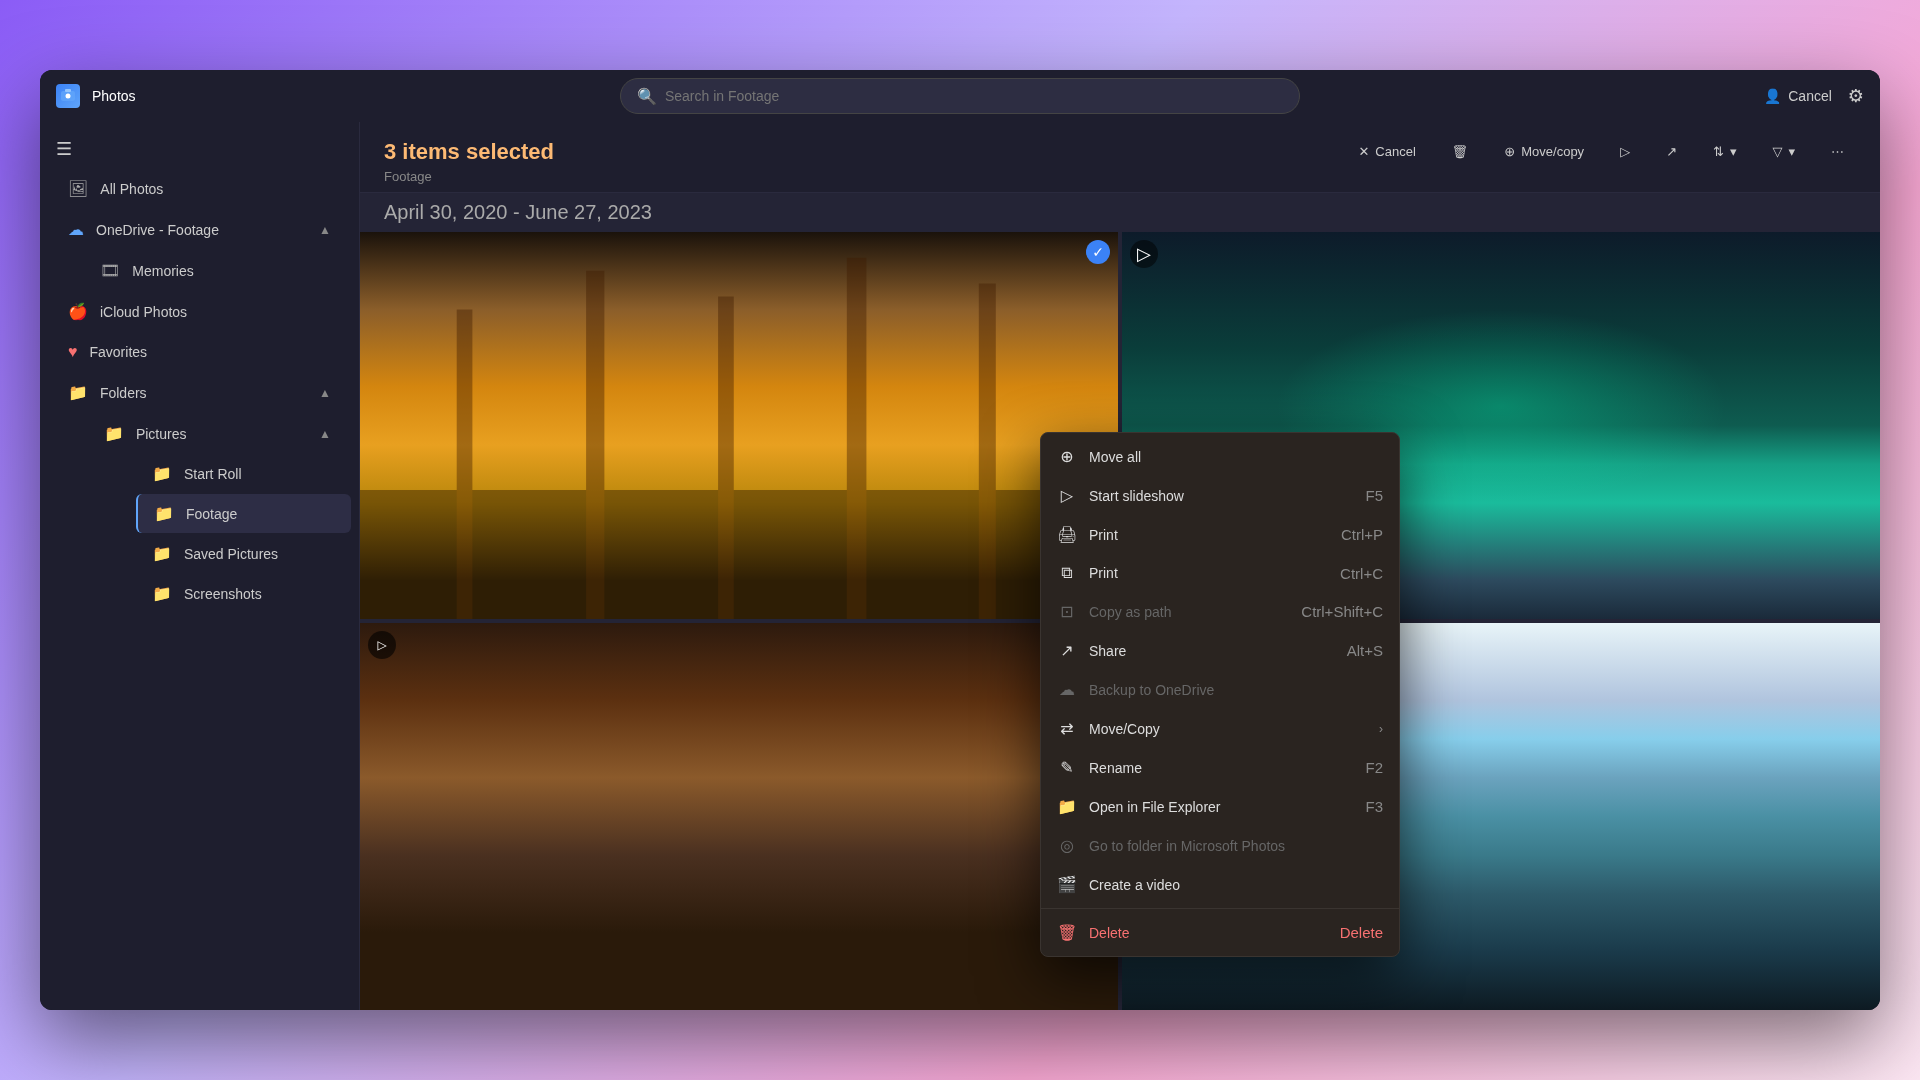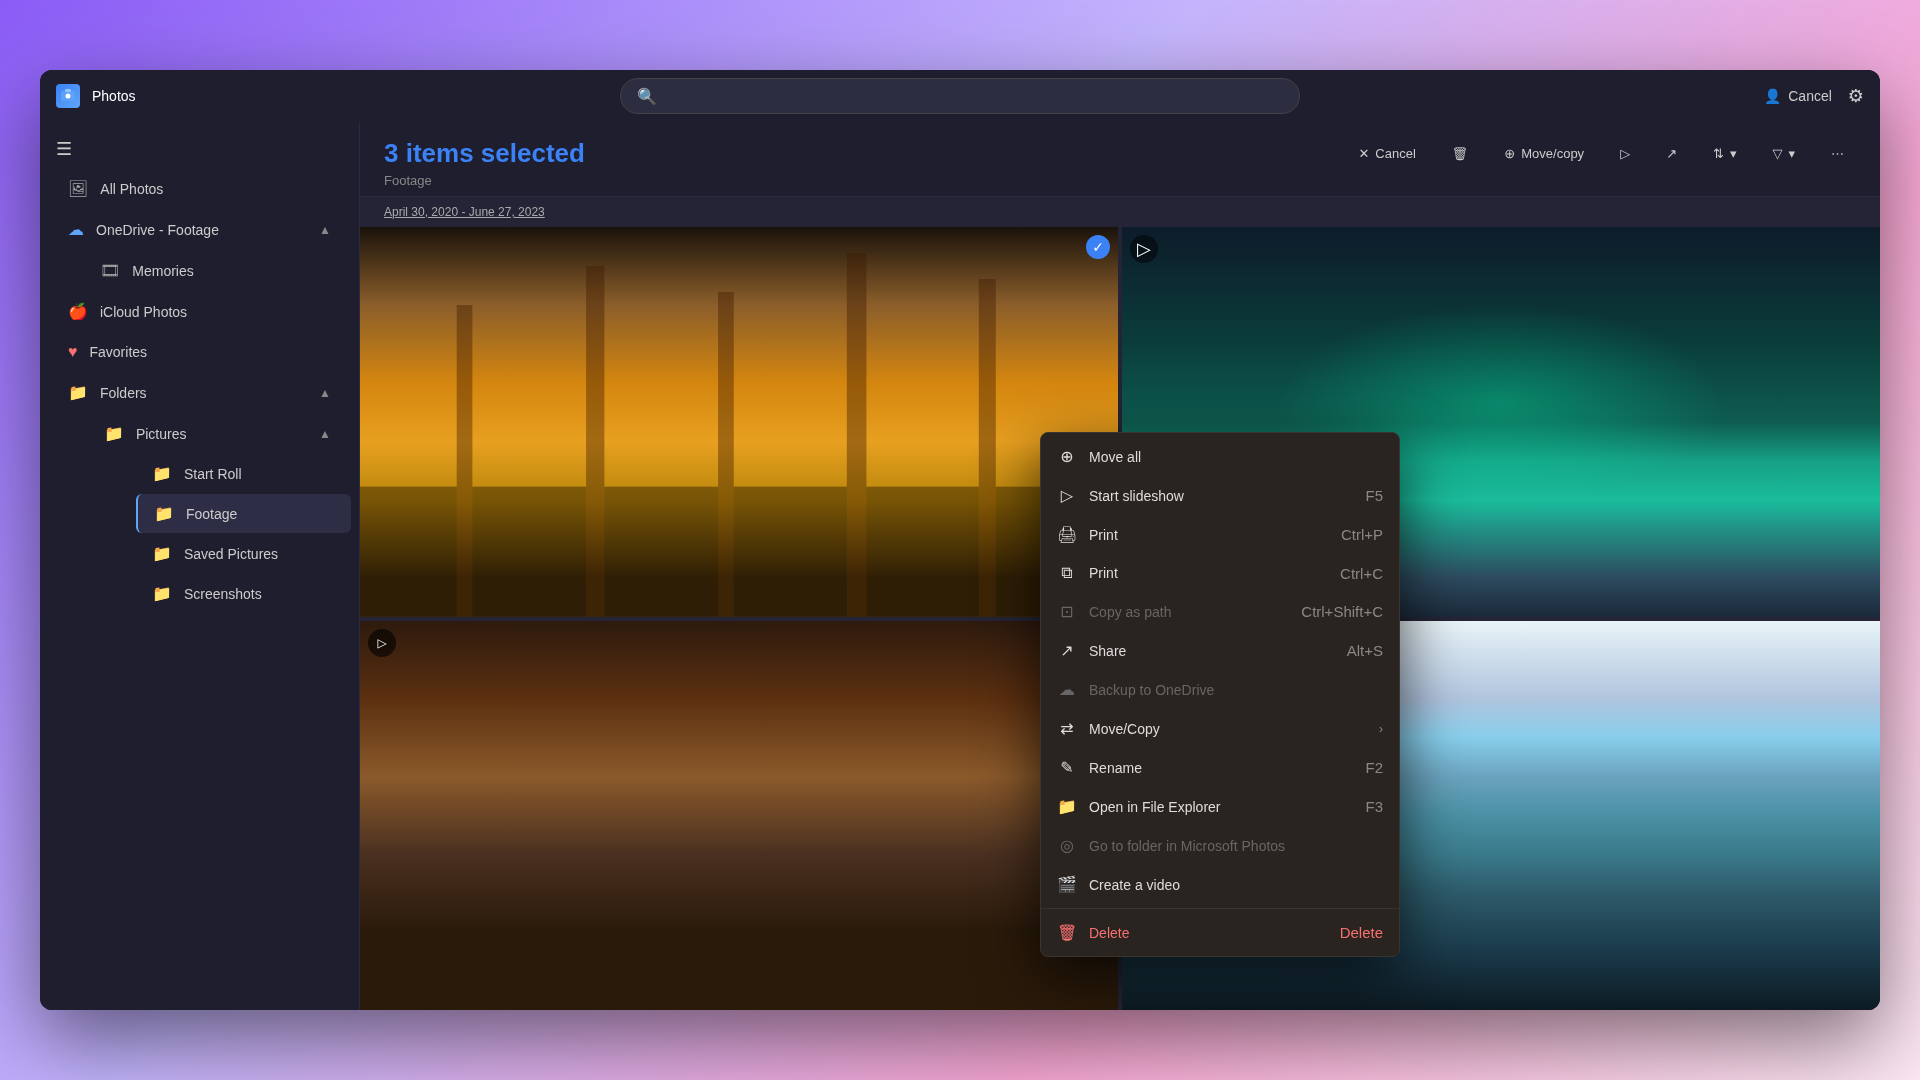--- a/index.html
+++ b/index.html
@@ -164,40 +164,40 @@
       background: #1e1e2e;
       border-bottom: 1px solid #2a2a3e;
     }
     .selection-row {
       display: flex;
       align-items: center;
       gap: 12px;
       margin-bottom: 4px;
     }
     .selection-title {
-      font-size: 26px;
+      font-size: 22px;
       font-weight: 600;
-      color: #3b82f6;
+      color: #fdba74;
       flex: 1;
     }
     .header-btn {
       display: flex;
       align-items: center;
       gap: 6px;
       color: #ccc;
       font-size: 13px;
       cursor: pointer;
       padding: 6px 12px;
       border-radius: 4px;
     }
     .cancel-btn { color: #ccc; }
     .delete-btn { color: #ccc; }
     .move-btn { color: #ccc; }
     .subtitle { color: #888; font-size: 13px; }
-    .date-range { color: #aaa; font-size: 12px; padding: 8px 24px 4px; text-decoration: underline; }
+    .date-range { color: #aaa; font-size: 20px; padding: 8px 24px 4px; }
 
     
     .photo-grid {
       display: grid;
       grid-template-columns: 1fr 1fr;
       grid-template-rows: 1fr 1fr;
       gap: 4px;
       flex: 1;
       padding: 4px 0 0 0;
       overflow: hidden;
@@ -319,20 +319,21 @@
       <svg width="16" height="16" viewBox="0 0 16 16" fill="none">
         <rect x="1" y="3" width="14" height="10" rx="2" fill="#60a5fa" opacity="0.8"></rect>
         <circle cx="8" cy="8" r="2.5" fill="white"></circle>
         <rect x="5" y="1" width="6" height="3" rx="1" fill="#93c5fd"></rect>
       </svg>
     </div>
     <span class="app-title">Photos</span>
 
     <div class="search-bar">
       <span class="search-icon">🔍</span>
+      <input type="text" placeholder="Search in Footage" style="">
     </div>
 
     <div class="header-actions">
       <div class="import-btn">
         <span>👤</span>
         <span>Cancel</span>
       </div>
       <span class="settings-icon">⚙</span>
     </div>
   </div>

